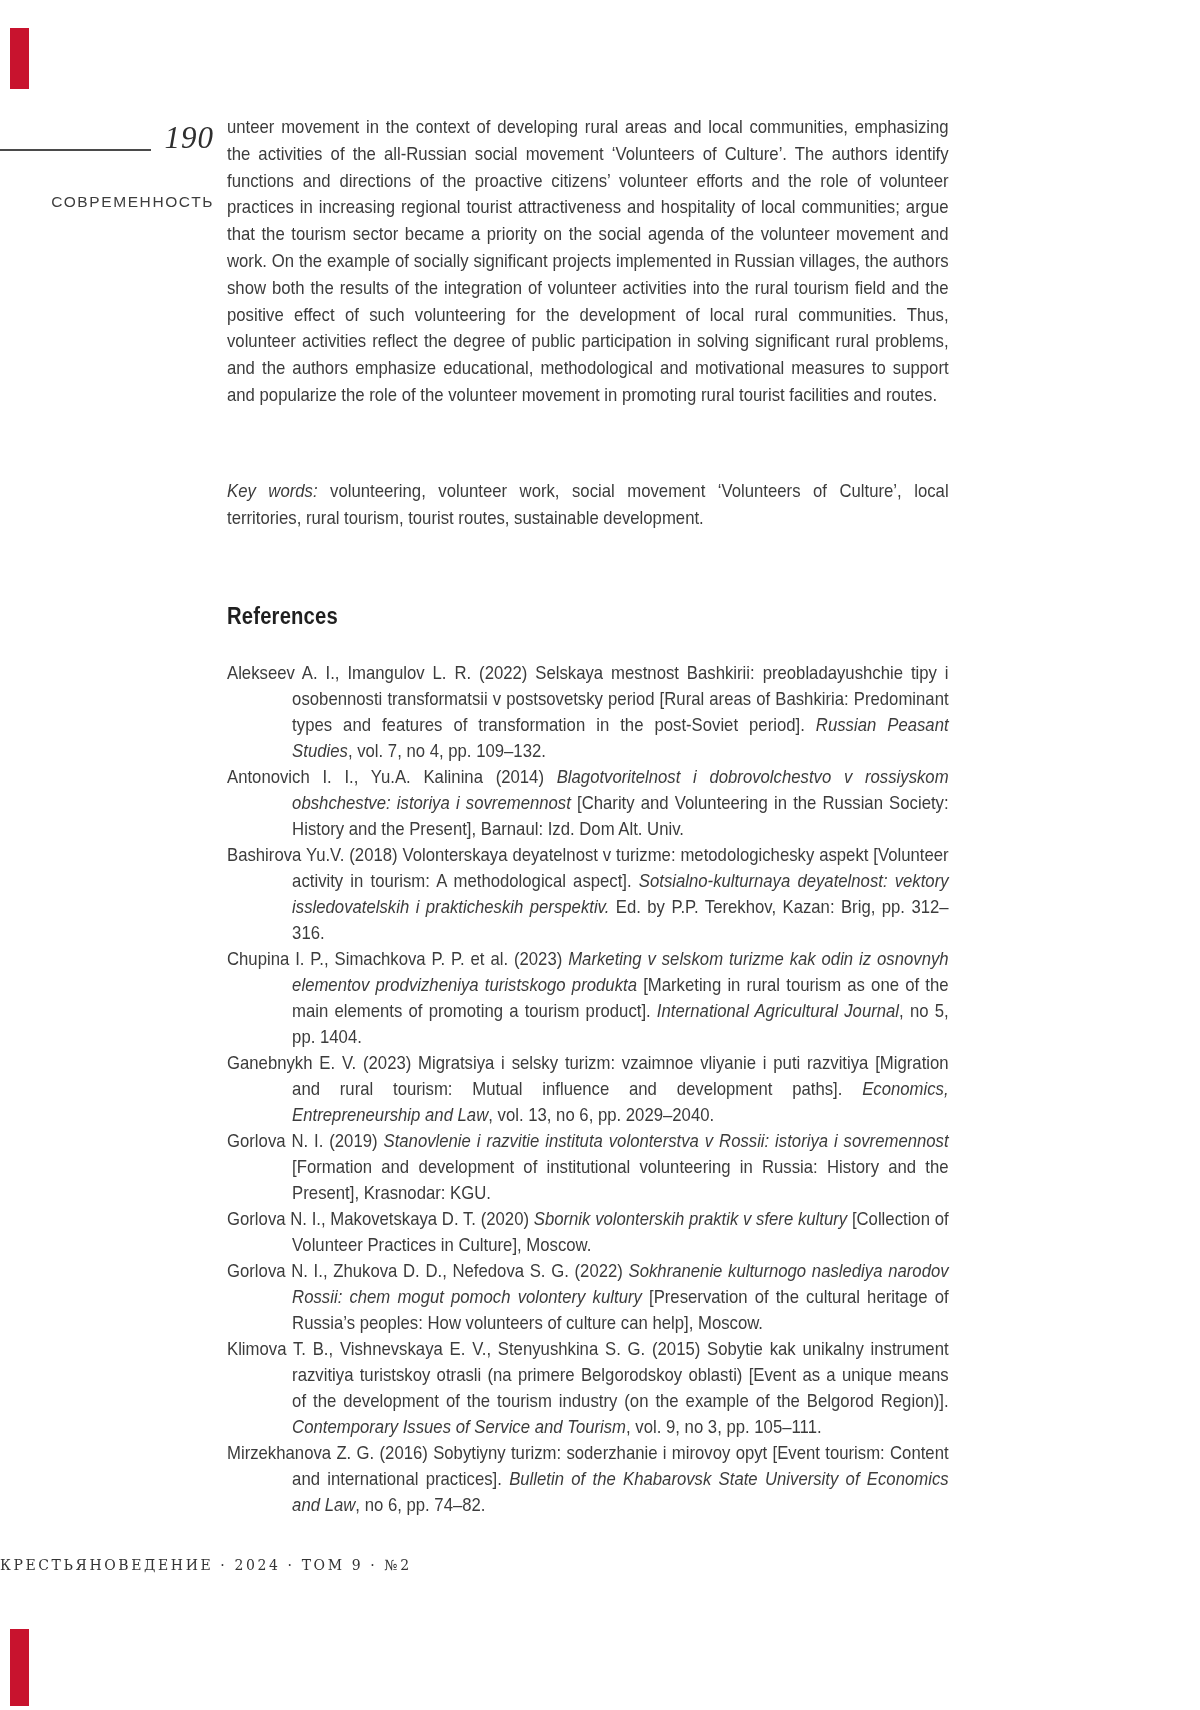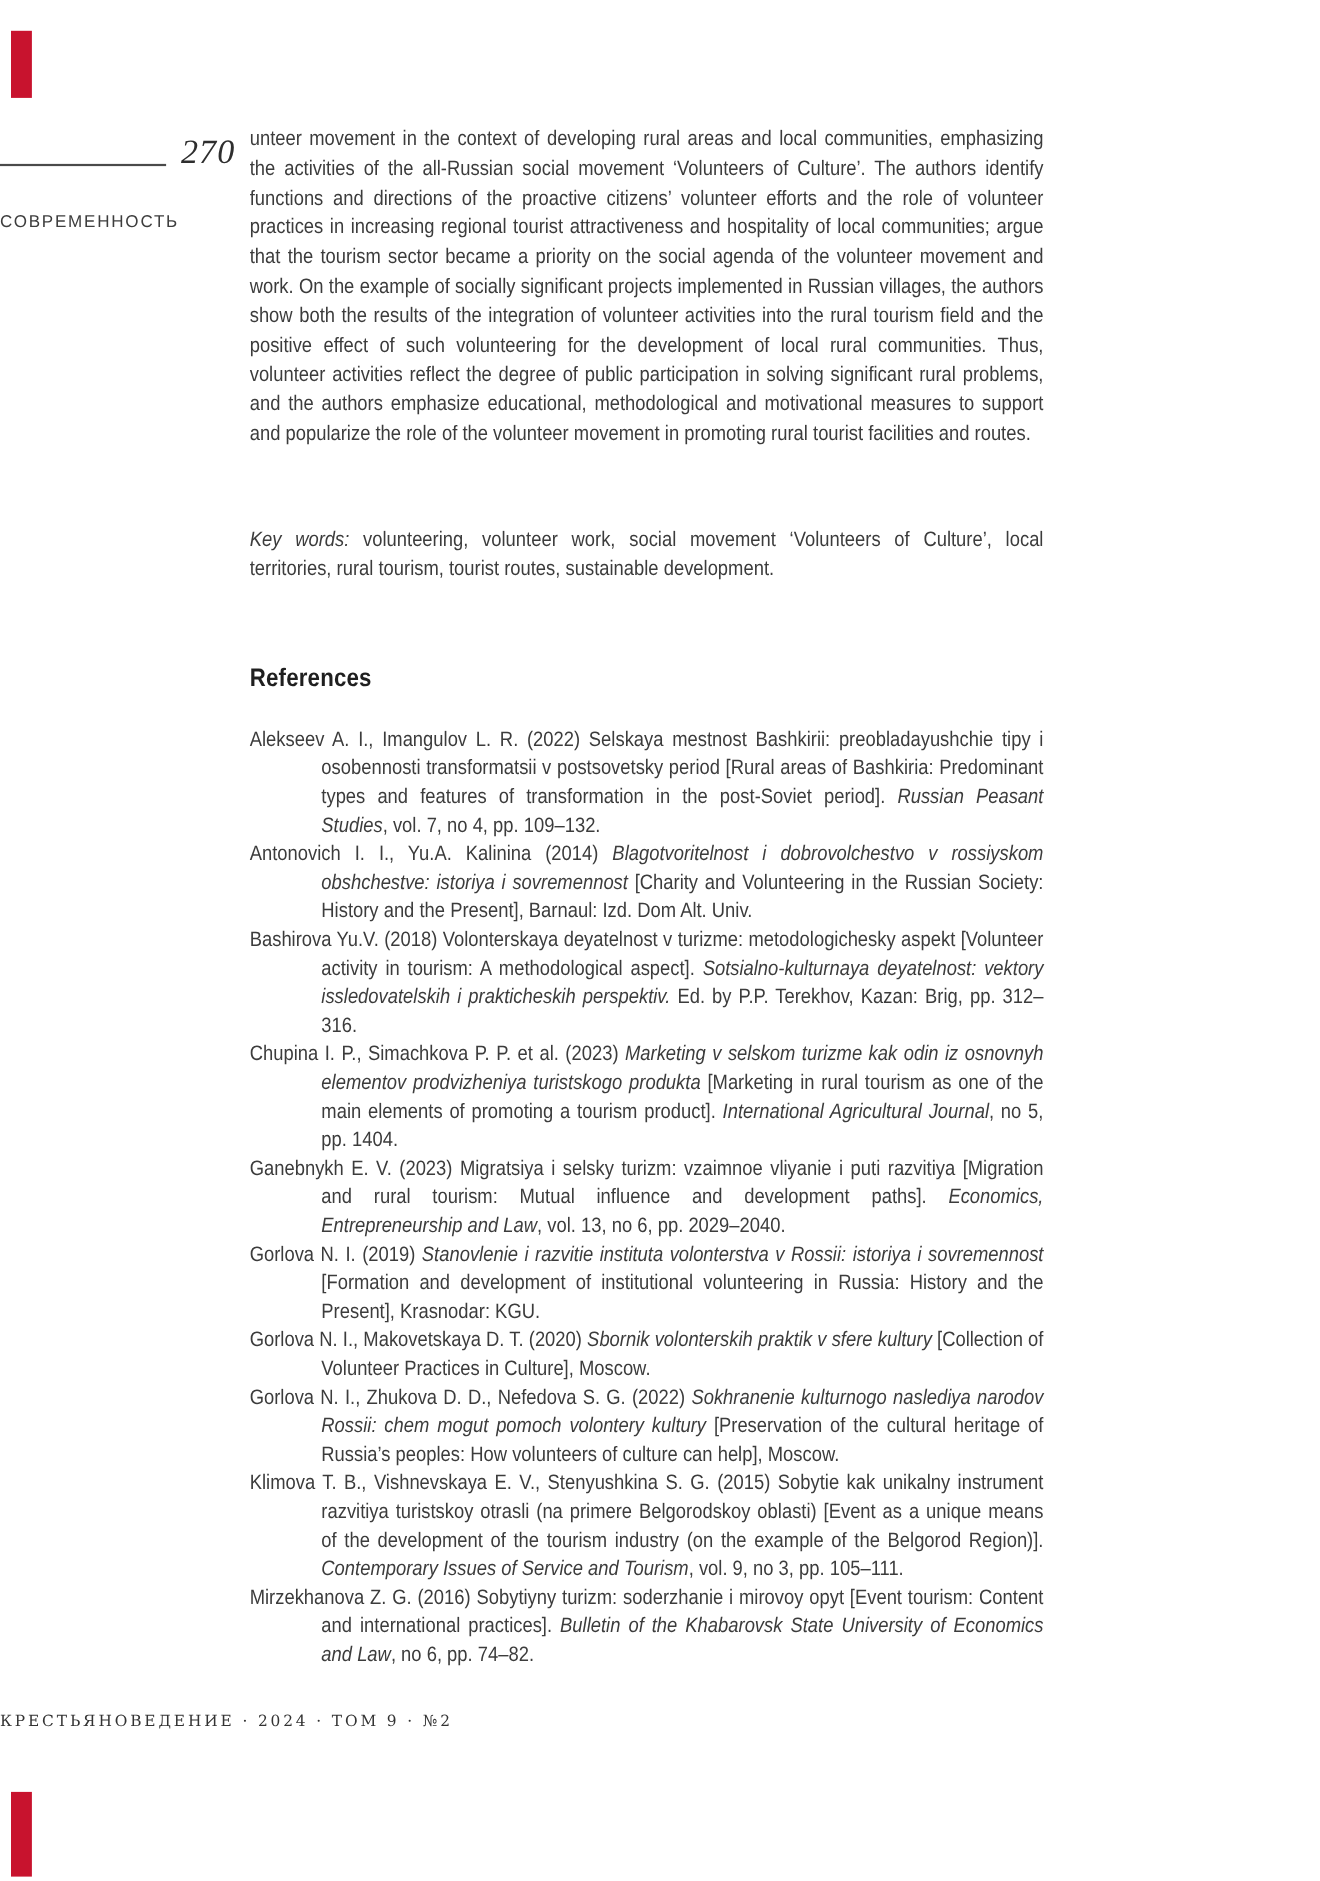--- a/index.html
+++ b/index.html
@@ -14,21 +14,21 @@
   .spine-bottom{top:1629px;height:77px;}
 
   
   .pageno{
     position:absolute;left:130px;top:122px;width:84px;text-align:right;
     font-family:"Liberation Serif",serif;font-style:italic;
     font-size:31px;line-height:31px;color:#2e2e2e;letter-spacing:1px;
   }
   .pageno-rule{position:absolute;left:0;top:149px;width:151px;height:2px;background:#4a4a4a;}
   .section-label{
-    position:absolute;left:0;top:194px;width:214px;
+    position:absolute;left:0;top:194px;width:214px;text-align:right;
     font-size:15.5px;line-height:15.5px;letter-spacing:1.6px;color:#3d3d3d;
   }
 
   
   .main-col{
     position:absolute;left:227px;top:0;width:820px;height:1710px;
     transform:scaleX(0.88);transform-origin:0 0;
   }
   .abstract{
     position:absolute;top:114px;left:0;width:820px;margin:0;
@@ -56,21 +56,21 @@
     font-family:"DejaVu Serif","Liberation Serif",serif;
     font-size:14px;line-height:18px;letter-spacing:2.6px;color:#333333;
   }
 </style>
 </head>
 <body>
 
 <div class="spine-mark spine-top" style="background: rgb(200, 19, 46);"></div>
 <div class="spine-mark spine-bottom" style="background: rgb(200, 19, 46);"></div>
 
-<div class="pageno">270</div>
+<div class="pageno">190</div>
 <div class="pageno-rule"></div>
 <div class="section-label">СОВРЕМЕННОСТЬ</div>
 
 <div class="main-col">
   <p class="abstract">unteer movement in the context of developing rural areas and local communities, emphasizing the activities of the all-Russian social movement ‘Volunteers of Culture’. The authors identify functions and directions of the proactive citizens’ volunteer efforts and the role of volunteer practices in increasing regional tourist attractiveness and hospitality of local communities; argue that the tourism sector became a priority on the social agenda of the volunteer movement and work. On the example of socially significant projects implemented in Russian villages, the authors show both the results of the integration of volunteer activities into the rural tourism field and the positive effect of such volunteering for the development of local rural communities. Thus, volunteer activities reflect the degree of public participation in solving significant rural problems, and the authors emphasize educational, methodological and motivational measures to support and popularize the role of the volunteer movement in promoting rural tourist facilities and routes.</p>
   <p class="keywords"><i>Key words:</i><span> volunteering, volunteer work, social movement ‘Volunteers of Culture’, local territories, rural tourism, tourist routes, sustainable development.</span></p>
   <h2 class="refs-heading">References</h2>
   <div class="ref-list">
       <p class="ref"><span>Alekseev A. I., Imangulov L. R. (2022) Selskaya mestnost Bashkirii: preobladayushchie tipy i osobennosti transformatsii v postsovetsky period [Rural areas of Bashkiria: Predominant types and features of transformation in the post-Soviet period]. </span><i>Russian Peasant Studies</i><span>, vol. 7, no 4, pp. 109–132.</span></p>
       <p class="ref"><span>Antonovich I. I., Yu.A. Kalinina (2014) </span><i>Blagotvoritelnost i dobrovolchestvo v rossiyskom obshchestve: istoriya i sovremennost</i><span> [Charity and Volunteering in the Russian Society: History and the Present], Barnaul: Izd. Dom Alt. Univ.</span></p>

